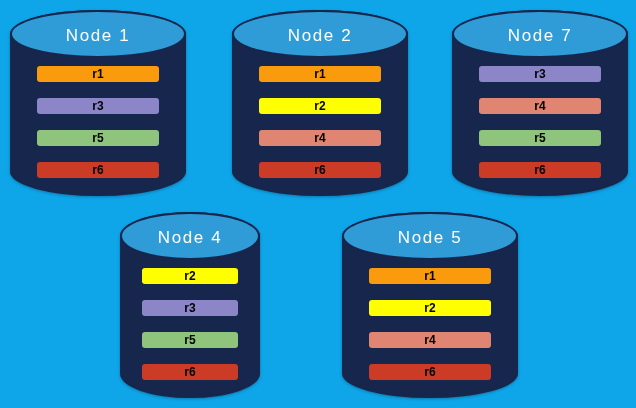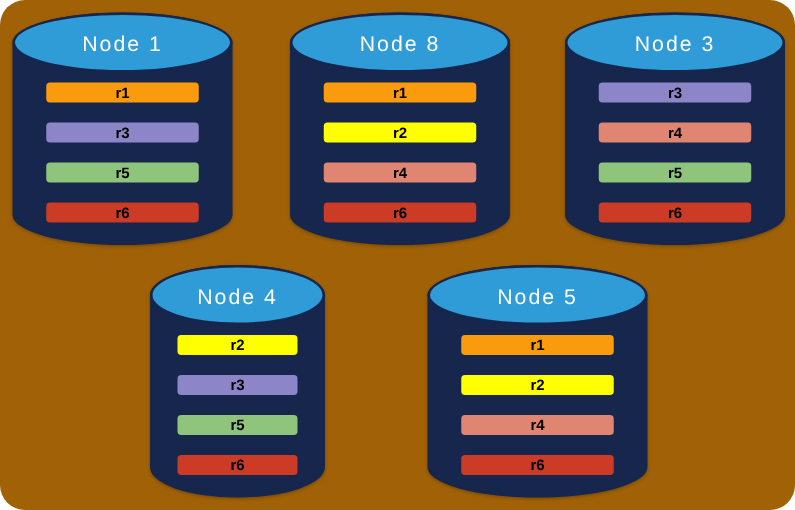--- a/index.html
+++ b/index.html
@@ -82,49 +82,49 @@
     color: #000000;
     font-size: 12px;
     font-weight: bold;
     line-height: 1;
     box-sizing: border-box;
   }
 </style>
 </head>
 <body>
 
-<div id="canvas" style="background: #a16207; border-radius: 20px;">
+<div id="canvas" style="background: #0ea5e9;">
     <div class="node" style="left: 10px; top: 10px; width: 176px; height: 186px;">
       <div class="cyl-body" style="background: rgb(22, 38, 76); border-color: rgb(22, 38, 76);"></div>
       <div class="cyl-top" style="background: rgb(47, 155, 215); border-color: rgb(22, 38, 76);">
         <span class="node-label">Node 1</span>
       </div>
       <div class="replicas">
         <div class="replica" style="background: rgb(249, 155, 12);">r1</div>
         <div class="replica" style="background: rgb(140, 134, 201);">r3</div>
         <div class="replica" style="background: rgb(143, 196, 124);">r5</div>
         <div class="replica" style="background: rgb(204, 59, 37);">r6</div>
       </div>
     </div>
     <div class="node" style="left: 232px; top: 10px; width: 176px; height: 186px;">
       <div class="cyl-body" style="background: rgb(22, 38, 76); border-color: rgb(22, 38, 76);"></div>
       <div class="cyl-top" style="background: rgb(47, 155, 215); border-color: rgb(22, 38, 76);">
-        <span class="node-label">Node 8</span>
+        <span class="node-label">Node 2</span>
       </div>
       <div class="replicas">
         <div class="replica" style="background: rgb(249, 155, 12);">r1</div>
         <div class="replica" style="background: rgb(255, 255, 0);">r2</div>
         <div class="replica" style="background: rgb(224, 133, 113);">r4</div>
         <div class="replica" style="background: rgb(204, 59, 37);">r6</div>
       </div>
     </div>
     <div class="node" style="left: 452px; top: 10px; width: 176px; height: 186px;">
       <div class="cyl-body" style="background: rgb(22, 38, 76); border-color: rgb(22, 38, 76);"></div>
       <div class="cyl-top" style="background: rgb(47, 155, 215); border-color: rgb(22, 38, 76);">
-        <span class="node-label">Node 3</span>
+        <span class="node-label">Node 7</span>
       </div>
       <div class="replicas">
         <div class="replica" style="background: rgb(140, 134, 201);">r3</div>
         <div class="replica" style="background: rgb(224, 133, 113);">r4</div>
         <div class="replica" style="background: rgb(143, 196, 124);">r5</div>
         <div class="replica" style="background: rgb(204, 59, 37);">r6</div>
       </div>
     </div>
     <div class="node" style="left: 120px; top: 212px; width: 140px; height: 186px;">
       <div class="cyl-body" style="background: rgb(22, 38, 76); border-color: rgb(22, 38, 76);"></div>

